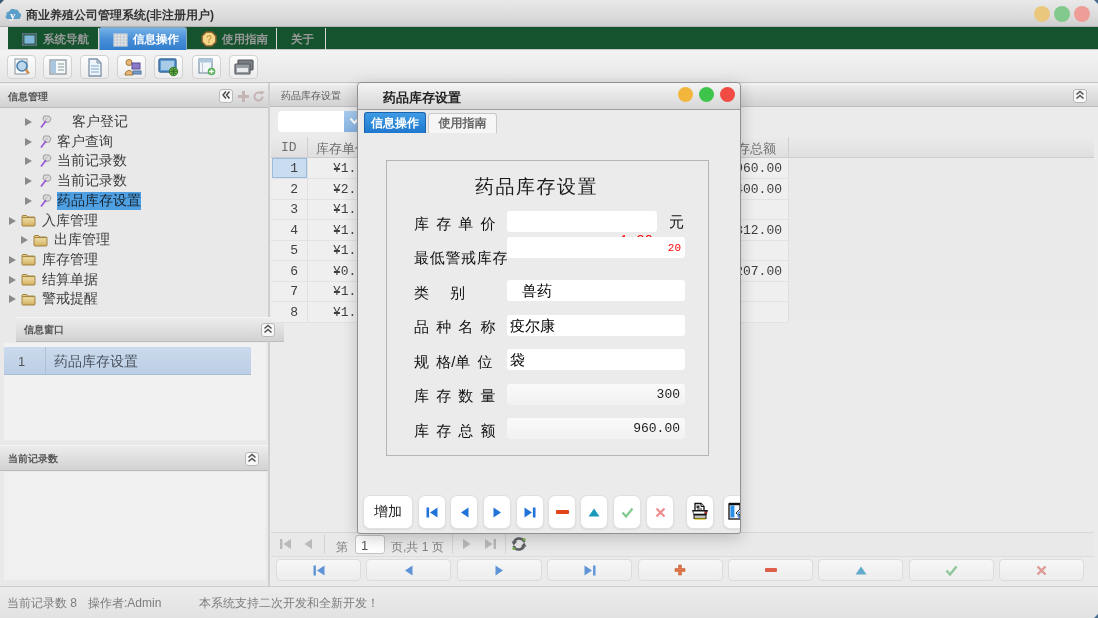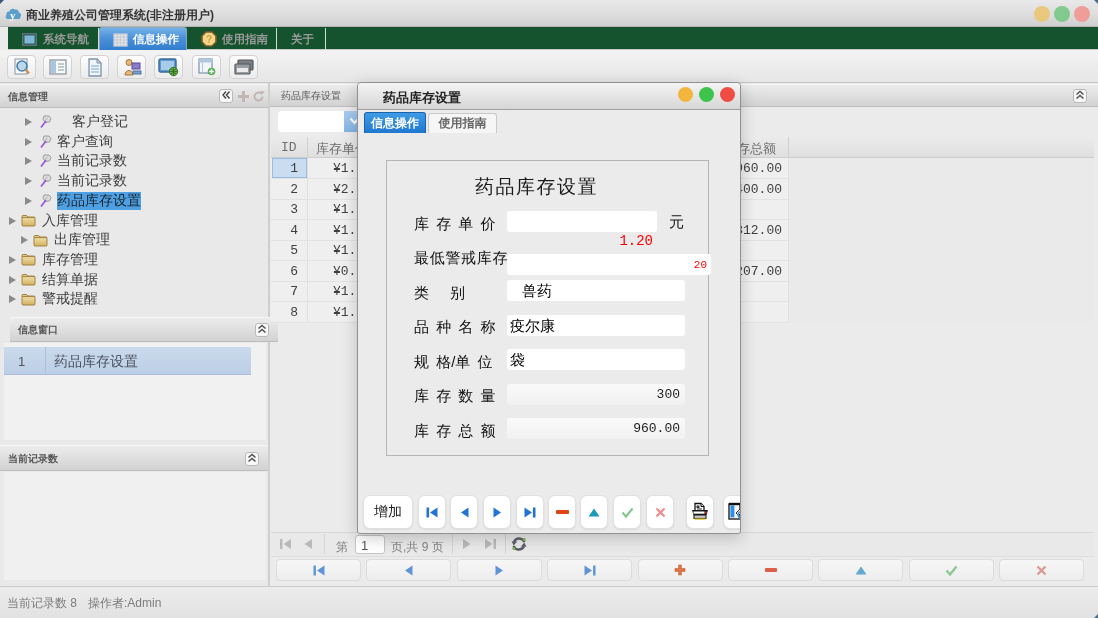--- a/index.html
+++ b/index.html
@@ -234,21 +234,21 @@
         <use href="#folderico"></use>
       </svg><span style="margin-left:6px">库存管理</span></div>
   <div class="titem" style="left:9px;top:269.6px"><span class="tri"></span><svg style="margin-left:5px" width="15" height="13" viewBox="0 0 15 13">
         <use href="#folderico"></use>
       </svg><span style="margin-left:6px">结算单据</span></div>
   <div class="titem" style="left:9px;top:289.3px"><span class="tri"></span><svg style="margin-left:5px" width="15" height="13" viewBox="0 0 15 13">
         <use href="#folderico"></use>
       </svg><span style="margin-left:6px">警戒提醒</span></div>
 </div>
 
-<div class="abs phead" style="left:10px;top:317px;width:268px;height:25px">
+<div class="abs phead" style="left:16px;top:317px;width:268px;height:25px">
   <span class="t">信息窗口</span>
   <span class="sqbtn" style="left:245px;top:5px"><svg width="10" height="10" viewBox="0 0 10 10">
         <path d="M1.5 4.5 L5 1.5 L8.5 4.5 M1.5 8.5 L5 5.5 L8.5 8.5" fill="none" stroke="#555" stroke-width="1.6"></path>
       </svg></span>
 </div>
 <div class="abs" style="left:4px;top:343px;width:262px;height:97px;background:#f1f1f1"></div>
 <div class="abs" style="left:4px;top:347px;width:247px;height:28px;background:linear-gradient(#cbdaec,#bccfe6);border-bottom:1px solid #aabdd6">
   <span class="abs" style="left:14px;top:7px;font-size:13px;color:#555">1</span>
   <div class="abs" style="left:41px;top:0;width:1px;height:28px;background:#aec0d8"></div>
   <span class="abs" style="left:50px;top:6px;font-size:14px;color:#4a5260">药品库存设置</span>
@@ -330,21 +330,21 @@
   <svg class="abs" style="left:279px;top:538px" width="13" height="12" viewBox="0 0 13 12">
       <rect x="1" y="1" width="2.4" height="10" fill="#b9b9b9"></rect>
       <polygon points="12,1 12,11 4.5,6" fill="#b9b9b9"></polygon>
     </svg>
   <svg class="abs" style="left:303px;top:538px" width="10" height="12" viewBox="0 0 10 12">
       <polygon points="9,1 9,11 1.5,6" fill="#b9b9b9"></polygon>
     </svg>
   <div class="abs" style="left:324px;top:534px;width:1px;height:20px;background:#d4d4d4"></div>
   <span class="abs" style="left:336px;top:539px;font-size:12px;color:#828282">第</span>
   <div class="abs" style="left:355px;top:535px;width:30px;height:19px;background:#fff;border:1px solid #c4c4c4;border-radius:3px;font-size:13px;color:#555;padding:2px 0 0 5px">1</div>
-  <span class="abs" style="left:391px;top:539px;font-size:12px;color:#828282">页,共 9 页</span>
+  <span class="abs" style="left:391px;top:539px;font-size:12px;color:#828282">页,共 1 页</span>
   <div class="abs" style="left:452px;top:534px;width:1px;height:20px;background:#d4d4d4"></div>
   <svg class="abs" style="left:462px;top:538px" width="10" height="12" viewBox="0 0 10 12">
       <polygon points="1,1 1,11 8.5,6" fill="#b9b9b9"></polygon>
     </svg>
   <svg class="abs" style="left:484px;top:538px" width="13" height="12" viewBox="0 0 13 12">
       <polygon points="1,1 1,11 8.5,6" fill="#b9b9b9"></polygon>
       <rect x="9.6" y="1" width="2.4" height="10" fill="#b9b9b9"></rect>
     </svg>
   <div class="abs" style="left:505px;top:534px;width:1px;height:20px;background:#d4d4d4"></div>
   <svg class="abs" style="left:511px;top:536px" width="16" height="16" viewBox="0 0 16 16">
@@ -403,20 +403,21 @@
   <div class="bigbtn" style="left:999.2px">
       <svg width="11" height="11" viewBox="0 0 11 11">
         <path d="M1.5 1.5 L9.5 9.5 M9.5 1.5 L1.5 9.5" stroke="#dc9a94" stroke-width="2.4"></path>
       </svg>
     </div>
 </div>
 
 <div class="abs" id="statusbar">
   <span class="abs" style="left:7px;top:8px">当前记录数 8</span>
   <span class="abs" style="left:88px;top:8px">操作者:Admin</span>
+  <span class="abs" style="left:199px;top:8px">本系统支持二次开发和全新开发！</span>
 </div>
 
 <div class="abs" id="dialog">
   <div id="dlg-title">
     <span style="position:absolute;left:25px;top:6px;font-size:13px;font-weight:bold;color:#222">药品库存设置</span>
     <div class="circ" style="left:320px;top:4px;width:15px;height:15px;background:#f2b63d"></div>
     <div class="circ" style="left:341px;top:4px;width:15px;height:15px;background:#3ec44b"></div>
     <div class="circ" style="left:362px;top:4px;width:15px;height:15px;background:#f04c44"></div>
   </div>
   <div class="dtab" style="left:6px;top:29px;width:62px;height:21px;background:linear-gradient(#3f9be4,#1f78cf);color:#fff;border:1px solid #1a62ab;border-bottom:none;border-radius:3px 3px 0 0">信息操作</div>
@@ -425,21 +426,21 @@
   <div id="dlg-box">
     <div style="position:absolute;left:0;top:13px;width:100%;text-align:center;font-size:19px;letter-spacing:1.5px;color:#1a1a1a;padding-right:22px">药品库存设置</div>
   </div>
   <div id="dlg-form">
     <span class="flabel" style="top:131.5px">库 存 单 价</span>
     <div class="ffield" style="top:128px;width:150px">
         <span class="mono" style="position:absolute;right:4px;top:22px;font-size:14px;color:#ff0000">1.20</span>
       </div>
     <span class="abs" style="left:311px;top:130px;font-size:15px;color:#111">元</span>
     <span class="flabel" style="top:166px;word-spacing:0;letter-spacing:0.7px">最低警戒库存</span>
-    <div class="ffield" style="top:171px;width:204px">
+    <div class="ffield" style="top:154px;width:178px">
         <span class="mono" style="position:absolute;right:4px;top:5px;font-size:11px;color:#ff0000">20</span>
       </div>
     <span class="flabel" style="top:200.5px">类<span style="margin-left:21px">别</span></span>
     <div class="ffield" style="top:197px;width:178px">
         <span style="position:absolute;left:15px;top:2px">兽药</span>
       </div>
     <span class="flabel" style="top:235px">品 种 名 称</span>
     <div class="ffield" style="top:231.5px;width:178px">
         <span style="position:absolute;left:3px;top:2px">疫尔康</span>
       </div>

